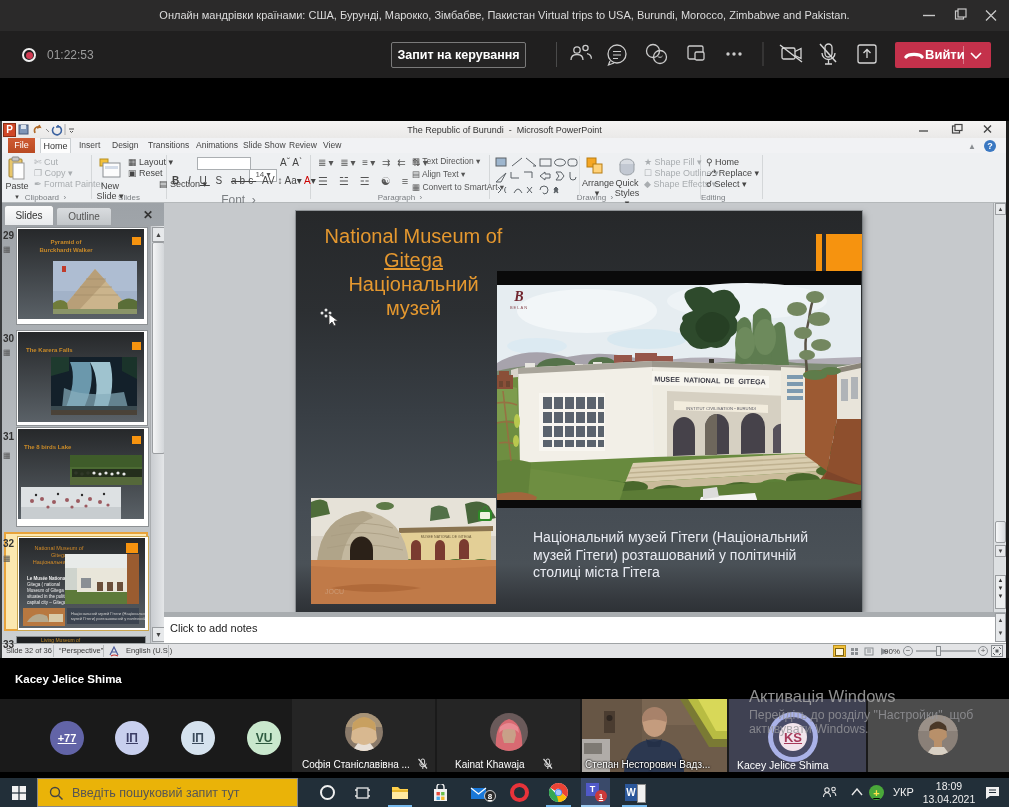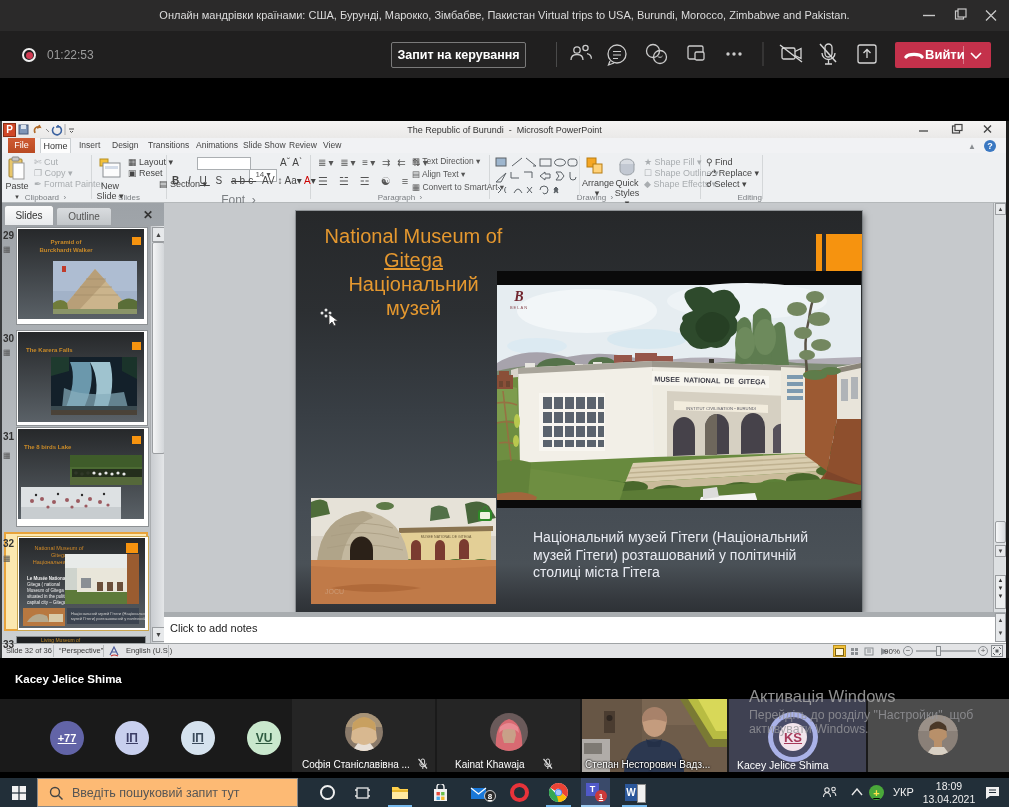--- a/index.html
+++ b/index.html
@@ -142,21 +142,21 @@
  <div class="abs" style="left:310px;top:2px;width:1px;height:44px;background:#d4d7d9;"></div>
  <div class="abs" style="left:489px;top:2px;width:1px;height:44px;background:#d4d7d9;"></div>
  <div class="abs" style="left:700px;top:2px;width:1px;height:44px;background:#d4d7d9;"></div>
  <div class="abs" style="left:762px;top:2px;width:1px;height:44px;background:#d4d7d9;"></div>
 
  <div class="abs" style="left:0px;top:40px;width:91px;text-align:center;font-size:8px;color:#7a7e82;">Clipboard &nbsp;›</div>
  <div class="abs" style="left:92px;top:40px;width:74px;text-align:center;font-size:8px;color:#7a7e82;">Slides</div>
  <div class="abs" style="left:167px;top:40px;width:143px;text-align:center;font-size:12px;color:#7a7e82;">Font &nbsp;›</div>
  <div class="abs" style="left:311px;top:40px;width:178px;text-align:center;font-size:8px;color:#7a7e82;">Paragraph &nbsp;›</div>
  <div class="abs" style="left:490px;top:40px;width:210px;text-align:center;font-size:8px;color:#7a7e82;">Drawing &nbsp;›</div>
- <div class="abs" style="left:701px;top:40px;width:61px;text-align:right;font-size:8px;color:#7a7e82;">Editing</div>
+ <div class="abs" style="left:701px;top:40px;width:61px;text-align:left;font-size:8px;color:#7a7e82;">Editing</div>
 
  <svg class="abs" style="left:6px;top:3px;width:22px;height:26px" viewBox="0 0 22 26">
   <rect x="3" y="3" width="13" height="18" rx="1" fill="#e8c66a" stroke="#a08030"></rect>
   <rect x="6" y="1" width="7" height="4" rx="1" fill="#c8c8c8" stroke="#888"></rect>
   <rect x="7" y="7" width="11" height="16" fill="#fdfdfd" stroke="#999"></rect>
  </svg>
  <div class="abs" style="left:2px;top:28px;width:30px;text-align:center;font-size:9px;color:#444;">Paste<br><span style="font-size:7px;">▾</span></div>
  <div class="abs" style="left:34px;top:4px;font-size:9px;color:#a9adb0;">✄ Cut</div>
  <div class="abs" style="left:34px;top:15px;font-size:9px;color:#a9adb0;">❐ Copy ▾</div>
  <div class="abs" style="left:34px;top:26px;font-size:9px;color:#a9adb0;">✒ Format Painter</div>
@@ -212,21 +212,21 @@
  <div class="abs" style="left:582px;top:25px;width:30px;text-align:center;font-size:9px;color:#444;">Arrange<br>▾</div>
  <svg class="abs" style="left:616px;top:3px;width:22px;height:22px" viewBox="0 0 22 22">
   <ellipse cx="11" cy="8" rx="7" ry="5" fill="#d8dce2" stroke="#9aa0a6"></ellipse>
   <path d="M4 8 v6 a7 5 0 0 0 14 0 v-6" fill="#c2c8d2" stroke="#9aa0a6"></path>
  </svg>
  <div class="abs" style="left:612px;top:25px;width:30px;text-align:center;font-size:9px;color:#444;">Quick<br>Styles ▾</div>
  <div class="abs" style="left:644px;top:4px;font-size:9px;color:#a9adb0;">★ Shape Fill ▾</div>
  <div class="abs" style="left:644px;top:15px;font-size:9px;color:#a9adb0;">☐ Shape Outline ▾</div>
  <div class="abs" style="left:644px;top:26px;font-size:9px;color:#a9adb0;">◆ Shape Effects ▾</div>
 
- <div class="abs" style="left:706px;top:4px;font-size:9px;color:#444;">⚲ Find</div>
+ <div class="abs" style="left:706px;top:4px;font-size:9px;color:#444;">⚲ Home</div>
  <div class="abs" style="left:706px;top:15px;font-size:9px;color:#444;">⎇ Replace ▾</div>
  <div class="abs" style="left:706px;top:26px;font-size:9px;color:#444;">☌ Select ▾</div>
 </div>
 <div class="abs" id="panel">
 
  <div class="abs" style="left:4px;top:2px;width:50px;height:20px;background:linear-gradient(#fbfbfb,#e8eaec);border:1px solid #9fa3a7;border-bottom:none;border-radius:3px 3px 0 0;font-size:10px;color:#333;text-align:center;line-height:20px;box-sizing:border-box;">Slides</div>
  <div class="abs" style="left:56px;top:4px;width:56px;height:18px;background:linear-gradient(#d9dcdf,#c2c6c9);border:1px solid #9fa3a7;border-bottom:none;border-radius:3px 3px 0 0;font-size:10px;color:#555;text-align:center;line-height:18px;box-sizing:border-box;">Outline</div>
  <div class="abs" style="left:143px;top:5px;font-size:12px;color:#333;font-weight:bold;">✕</div>
  <div class="abs" style="left:0;top:22px;width:164px;height:1px;background:#9fa3a7;"></div>
 
@@ -777,21 +777,21 @@
 
  <svg class="abs" style="left:12px;top:8px;width:14px;height:14px" viewBox="0 0 14 14">
       <g fill="#f2f2f2">
         <rect x="0" y="0" width="6.4" height="6.4"></rect>
         <rect x="7.6" y="0" width="6.4" height="6.4"></rect>
         <rect x="0" y="7.6" width="6.4" height="6.4"></rect>
         <rect x="7.6" y="7.6" width="6.4" height="6.4"></rect>
       </g>
     </svg>
 
- <div class="abs" style="left:37px;top:0;width:261px;height:29px;background:#fdba74;border:1px solid #888;box-sizing:border-box;">
+ <div class="abs" style="left:37px;top:0;width:261px;height:29px;background:#eab308;border:1px solid #888;box-sizing:border-box;">
   <svg style="position:absolute;left:11px;top:7px" width="15" height="15" viewBox="0 0 15 15">
         <circle cx="6" cy="6" r="4.5" fill="none" stroke="#444" stroke-width="1.4"></circle>
         <path d="M9.5 9.5 L13.5 13.5" stroke="#444" stroke-width="1.4"></path>
       </svg>
   <div style="position:absolute;left:34px;top:7px;font-size:12.5px;color:#555;">Введіть пошуковий запит тут</div>
  </div>
 
  <div class="abs" style="left:320px;top:7px;width:15px;height:15px;border-radius:50%;border:2px solid #f0f0f0;box-sizing:border-box;"></div>
 
  <svg class="abs" style="left:355px;top:8px;width:15px;height:14px" viewBox="0 0 15 14">

